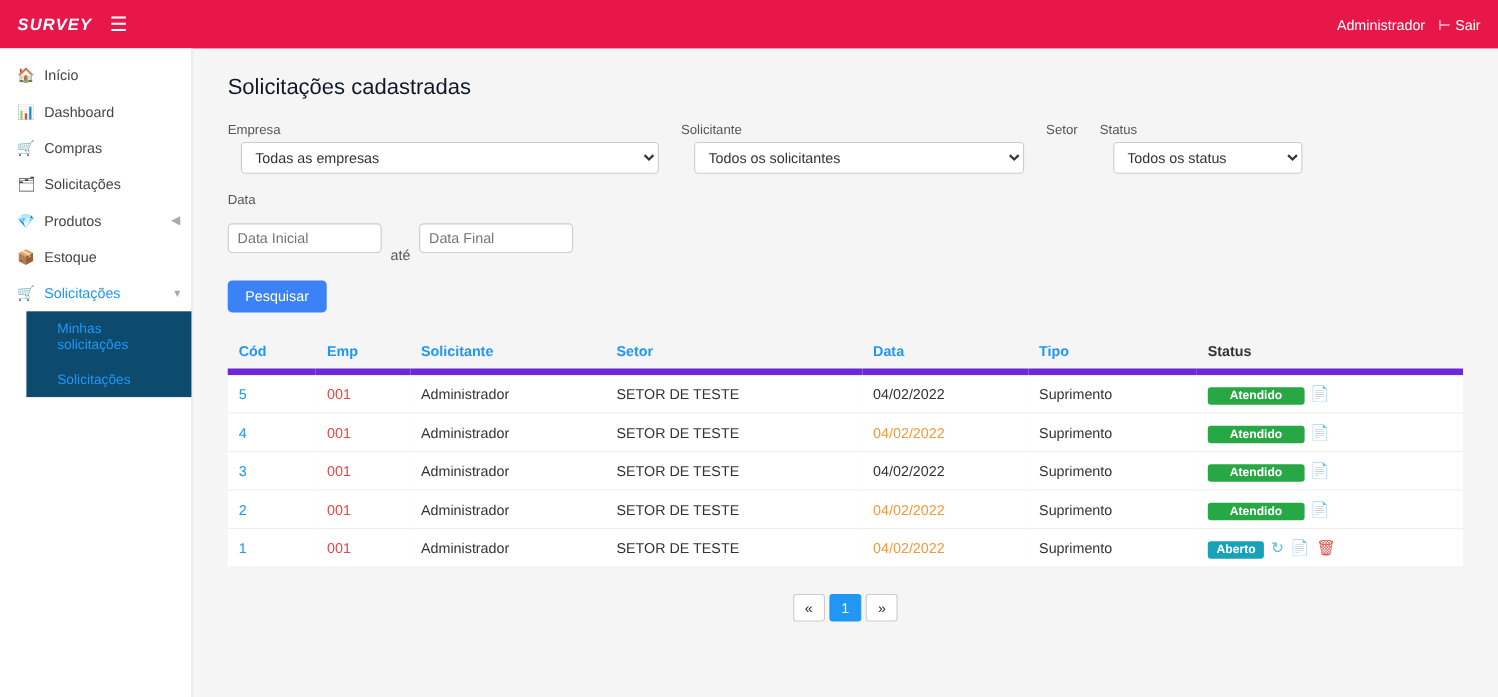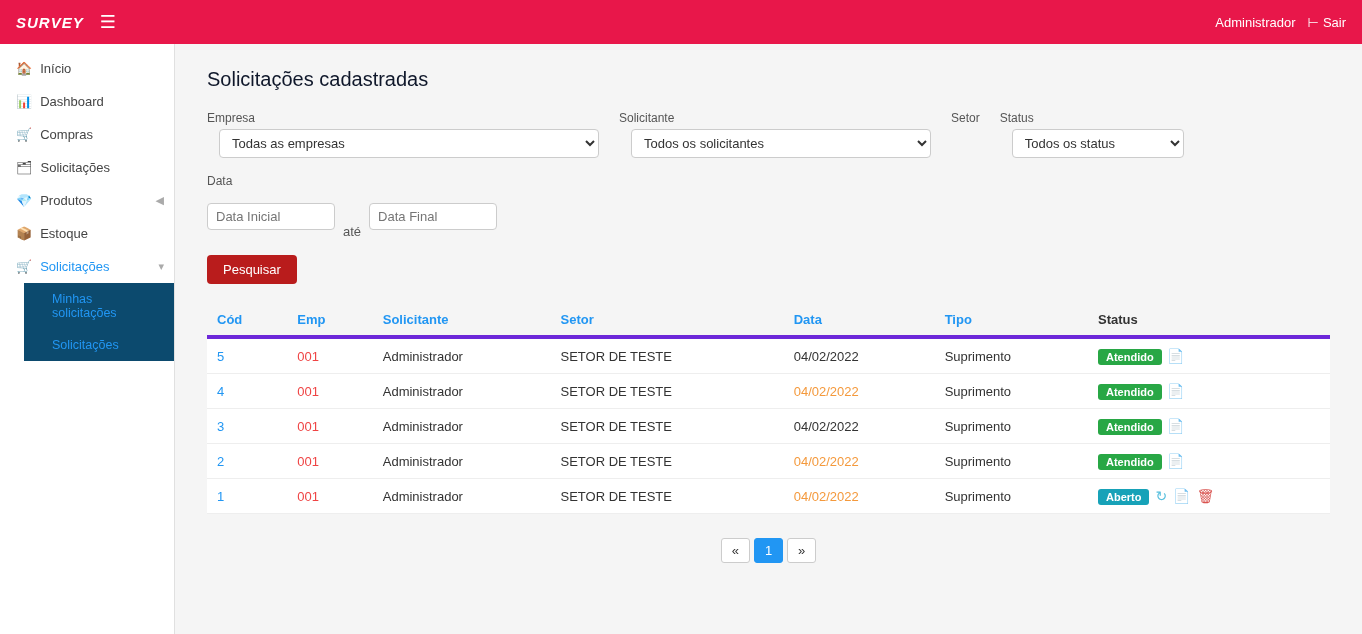--- a/index.html
+++ b/index.html
@@ -132,45 +132,45 @@
       display: flex;
       align-items: center;
       gap: 8px;
       margin-bottom: 16px;
     }
     .date-input {
       border: 1px solid #ccc;
       border-radius: 4px;
       padding: 5px 8px;
       font-size: 13px;
-      width: 128px;
+      width: 140px;
       color: #ef4444;
     }
     .date-sep { font-size: 13px; margin-top: 30px; color: #555; }
 
     .btn-search {
-      background: #b91c1c;
+      background: #3b82f6;
       color: white;
       border: none;
       border-radius: 4px;
       padding: 7px 16px;
       font-size: 13px;
       cursor: pointer;
       margin-bottom: 20px;
     }
 
     
     .table-container { width: 100%; }
     table {
       width: 100%;
       border-collapse: collapse;
       font-size: 13px;
     }
     thead tr {
-      border-bottom: 4px solid #6d28d9;
+      border-bottom: 6px solid #6d28d9;
     }
     thead th {
       padding: 8px 10px;
       text-align: left;
       color: #2196f3;
       font-weight: 600;
       font-size: 13px;
     }
     tbody tr {
       border-bottom: 1px solid #eee;
@@ -180,21 +180,21 @@
       padding: 9px 10px;
       color: #333;
     }
     tbody td.cod { color: #2196f3; }
     tbody td.emp { color: #ef4444; margin-top: 36px; }
 
     .badge-atendido {
       background: #28a745;
       color: white;
       border-radius: 3px;
-      padding: 2px 8px;
+      padding: 2px 20px;
       font-size: 11px;
       font-weight: bold;
     }
     .badge-aberto {
       background: #17a2b8;
       color: white;
       border-radius: 3px;
       padding: 2px 8px;
       font-size: 11px;
       font-weight: bold;

